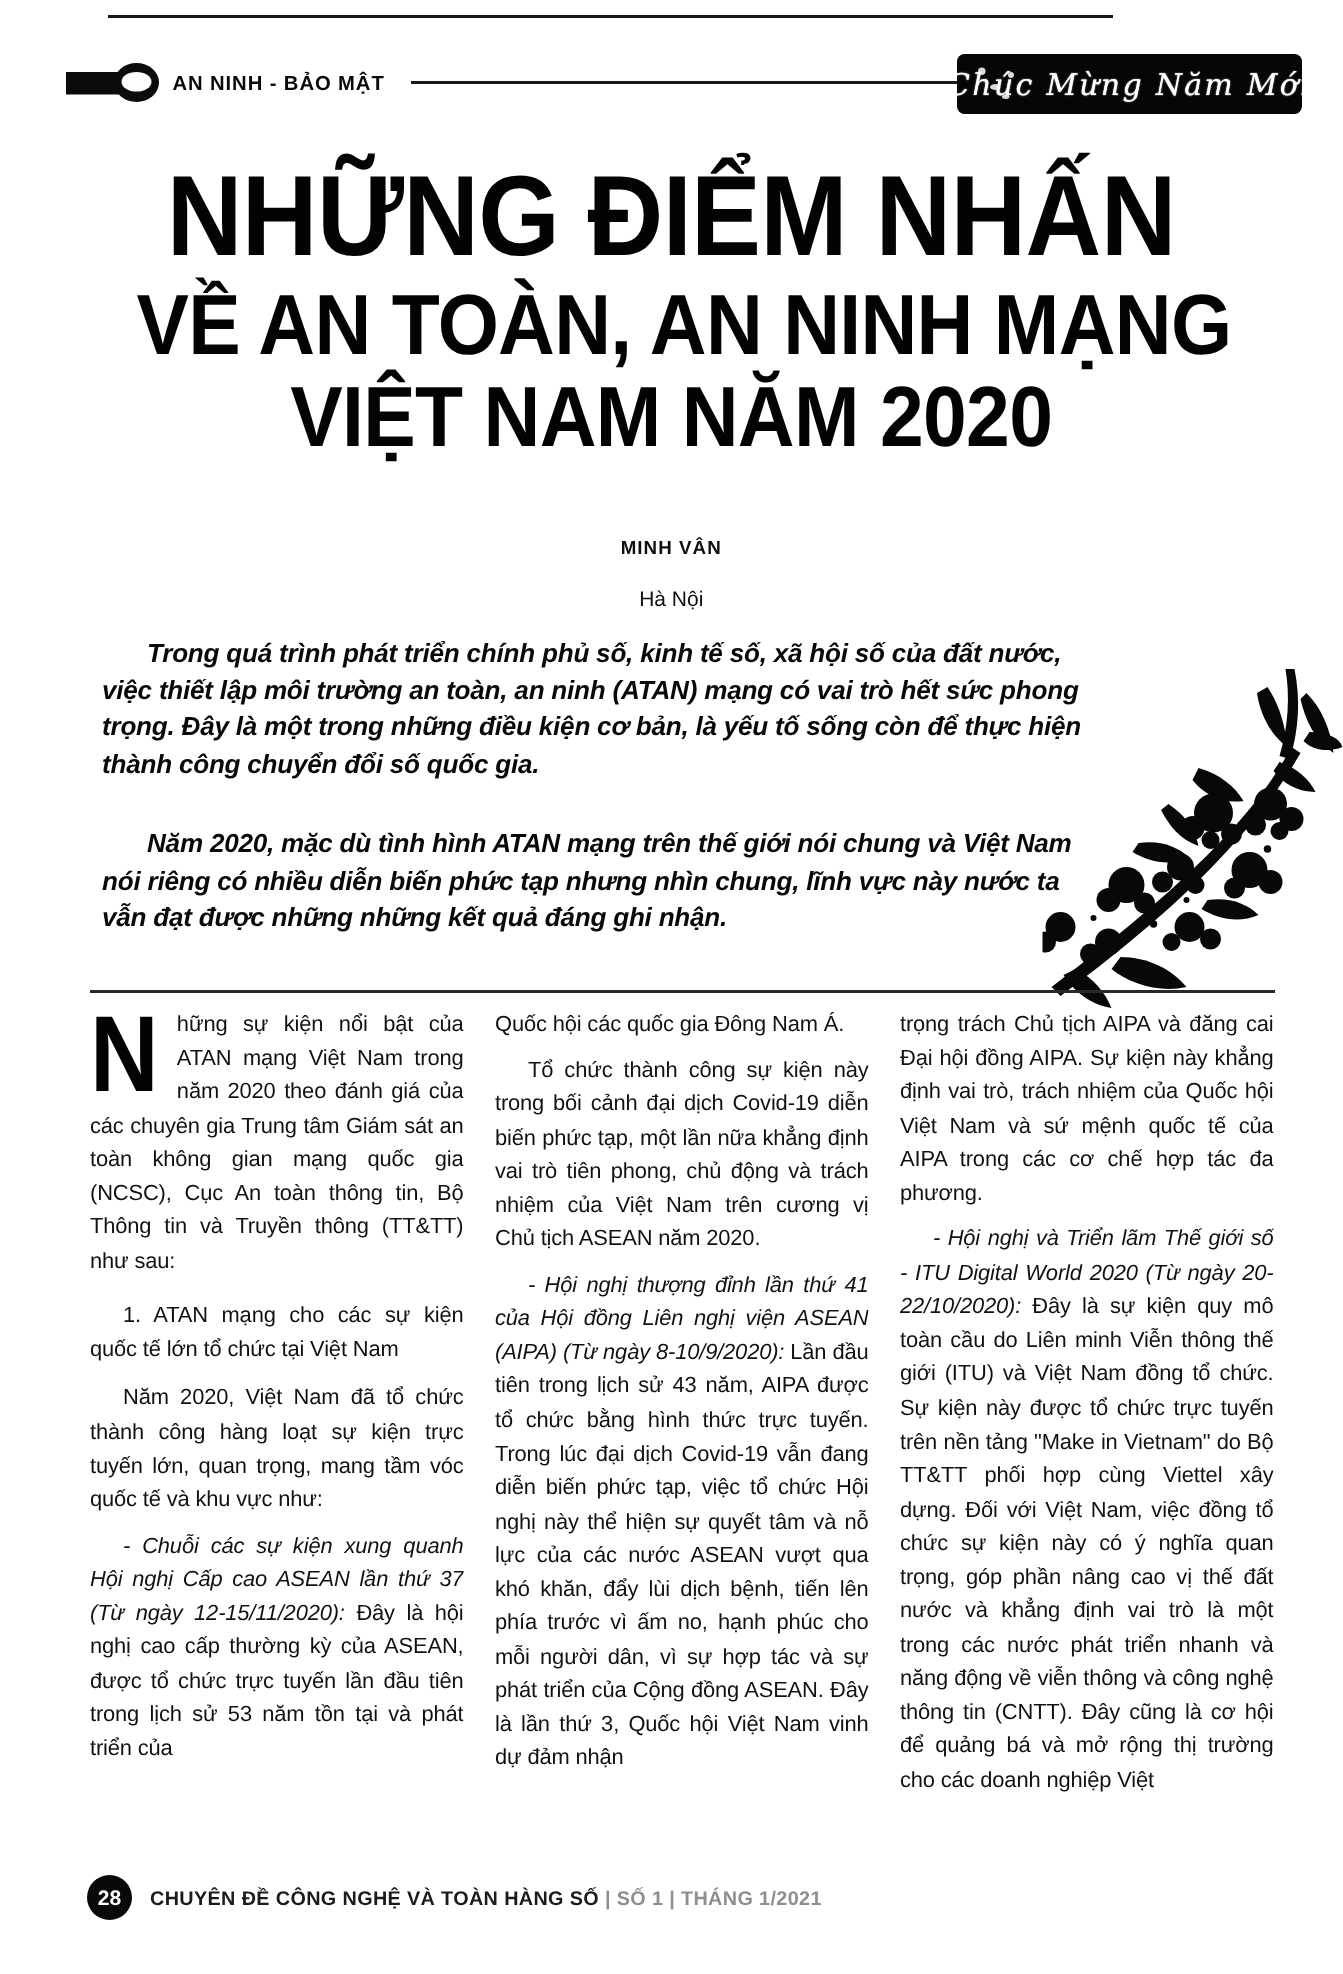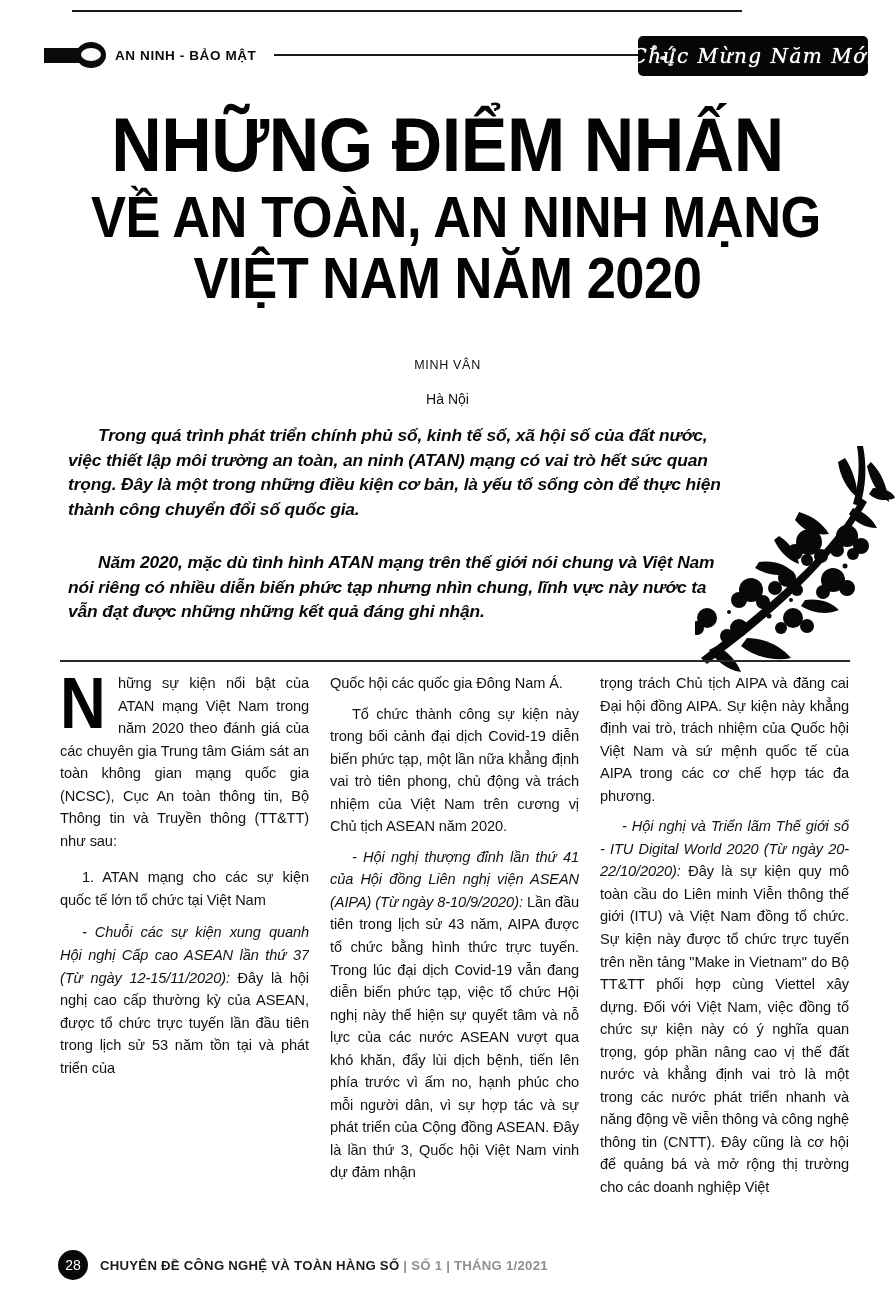--- a/index.html
+++ b/index.html
@@ -146,21 +146,21 @@
   
   .byline {
     position: absolute;
     left: 60px;
     top: 358px;
     width: 775px;
     text-align: center;
   }
   .byline-name {
     font-size: 12.5px;
-    font-weight: normal;
+    font-weight: bold;
     letter-spacing: 0.7px;
     color: #111;
   }
   .byline-city {
     font-size: 14px;
     margin-top: 19px;
     color: #111;
   }
 
   
@@ -262,21 +262,21 @@
     display: flex;
     align-items: center;
   }
   .page-num {
     width: 30px;
     height: 30px;
     border-radius: 50%;
     background: #0b0b0b;
     color: #ffffff;
     font-size: 14px;
-    font-weight: normal;
+    font-weight: bold;
     display: flex;
     align-items: center;
     justify-content: center;
     flex: none;
   }
   .footer-text {
     margin-left: 12px;
     font-size: 13.2px;
     font-weight: bold;
     letter-spacing: 0.25px;
@@ -321,21 +321,21 @@
     <div class="hl-line hl-2">VỀ AN TOÀN, AN NINH MẠNG</div>
     <div class="hl-line hl-3">VIỆT NAM NĂM 2020</div>
   </div>
 
   <div class="byline">
     <div class="byline-name">MINH VÂN</div>
     <div class="byline-city">Hà Nội</div>
   </div>
 
   <div class="lead">
-    <p>Trong quá trình phát triển chính phủ số, kinh tế số, xã hội số của đất nước, việc thiết lập môi trường an toàn, an ninh (ATAN) mạng có vai trò hết sức quan trọng. Đây là một trong những điều kiện cơ bản, là yếu tố sống còn để thực hiện thành công chuyển đổi số quốc gia.</p>
+    <p>Trong quá trình phát triển chính phủ số, kinh tế số, xã hội số của đất nước, việc thiết lập môi trường an toàn, an ninh (ATAN) mạng có vai trò hết sức phong trọng. Đây là một trong những điều kiện cơ bản, là yếu tố sống còn để thực hiện thành công chuyển đổi số quốc gia.</p>
     <p>Năm 2020, mặc dù tình hình ATAN mạng trên thế giới nói chung và Việt Nam nói riêng có nhiều diễn biến phức tạp nhưng nhìn chung, lĩnh vực này nước ta vẫn đạt được những những kết quả đáng ghi nhận.</p>
   </div>
 
   <div class="blossom">
     <svg viewBox="0 0 200 245" width="200" height="245" aria-hidden="true">
       <g fill="#0a0a0a">
 
         <path d="M6 226 C40 200 78 170 110 138 C134 114 152 92 166 66 L172 70 C156 98 136 122 114 145 C82 178 44 208 12 232 Z"></path>
 
         <path d="M168 14 C172 34 171 54 165 74 L158 72 C164 52 165 32 162 14 Z"></path>
@@ -404,20 +404,21 @@
 
   <div class="col-rule"></div>
 
   <div class="columns">
 
     <div class="col">
       <p class="noindent dropcap-para">
         <span class="dropcap">N</span><span>hững sự kiện nổi bật của ATAN mạng Việt Nam trong năm 2020 theo đánh giá của các chuyên gia Trung tâm Giám sát an toàn không gian mạng quốc gia (NCSC), Cục An toàn thông tin, Bộ Thông tin và Truyền thông (TT&amp;TT) như sau:</span>
       </p>
       <p class="heading">1. ATAN mạng cho các sự kiện quốc tế lớn tổ chức tại Việt Nam</p>
+      <p>Năm 2020, Việt Nam đã tổ chức thành công hàng loạt sự kiện trực tuyến lớn, quan trọng, mang tầm vóc quốc tế và khu vực như:</p>
       <p><span class="lead-in">- Chuỗi các sự kiện xung quanh Hội nghị Cấp cao ASEAN lần thứ 37 (Từ ngày 12-15/11/2020):</span><span> Đây là hội nghị cao cấp thường kỳ của ASEAN, được tổ chức trực tuyến lần đầu tiên trong lịch sử 53 năm tồn tại và phát triển của</span></p>
     </div>
 
     <div class="col">
       <p class="noindent">Quốc hội các quốc gia Đông Nam Á.</p>
       <p>Tổ chức thành công sự kiện này trong bối cảnh đại dịch Covid-19 diễn biến phức tạp, một lần nữa khẳng định vai trò tiên phong, chủ động và trách nhiệm của Việt Nam trên cương vị Chủ tịch ASEAN năm 2020.</p>
       <p><span class="lead-in">- Hội nghị thượng đỉnh lần thứ 41 của Hội đồng Liên nghị viện ASEAN (AIPA) (Từ ngày 8-10/9/2020):</span><span> Lần đầu tiên trong lịch sử 43 năm, AIPA được tổ chức bằng hình thức trực tuyến. Trong lúc đại dịch Covid-19 vẫn đang diễn biến phức tạp, việc tổ chức Hội nghị này thể hiện sự quyết tâm và nỗ lực của các nước ASEAN vượt qua khó khăn, đẩy lùi dịch bệnh, tiến lên phía trước vì ấm no, hạnh phúc cho mỗi người dân, vì sự hợp tác và sự phát triển của Cộng đồng ASEAN. Đây là lần thứ 3, Quốc hội Việt Nam vinh dự đảm nhận</span></p>
     </div>
 
     <div class="col">

